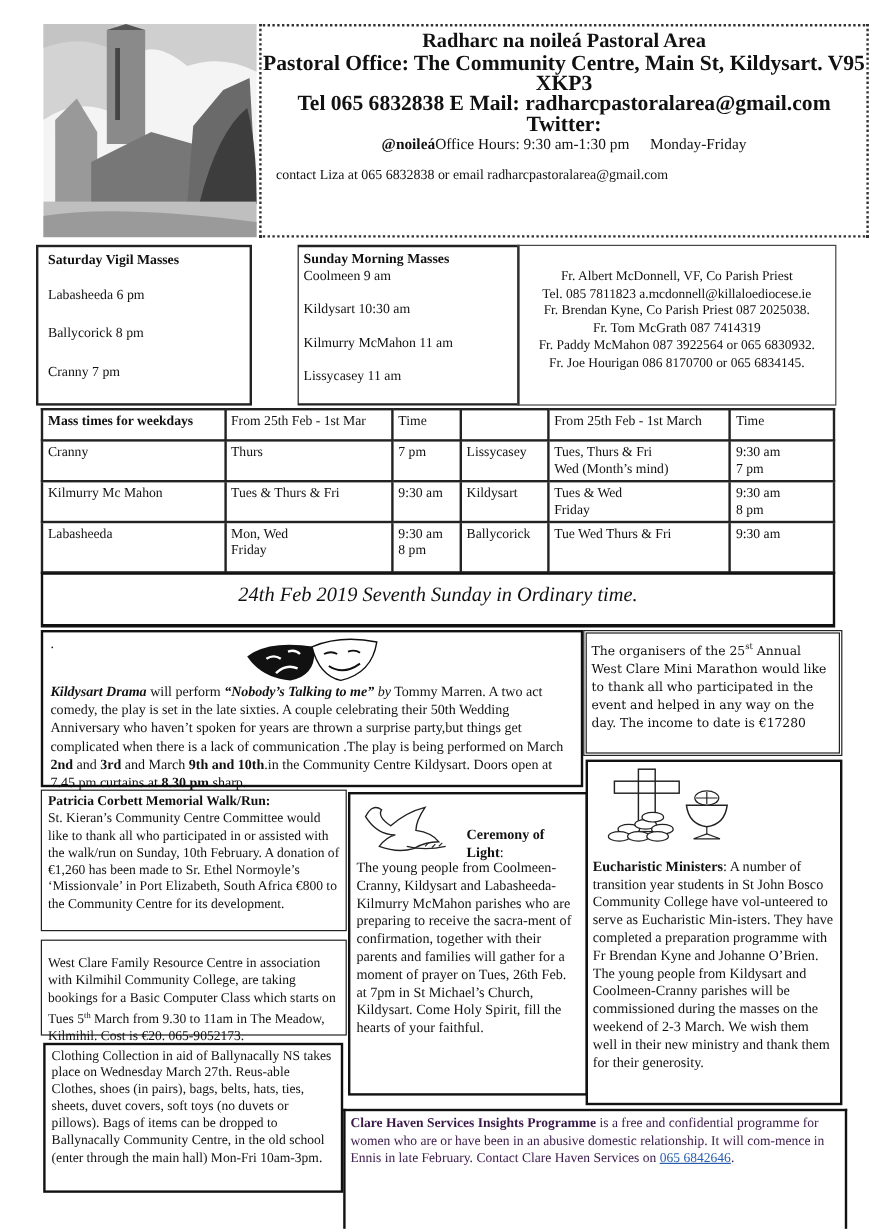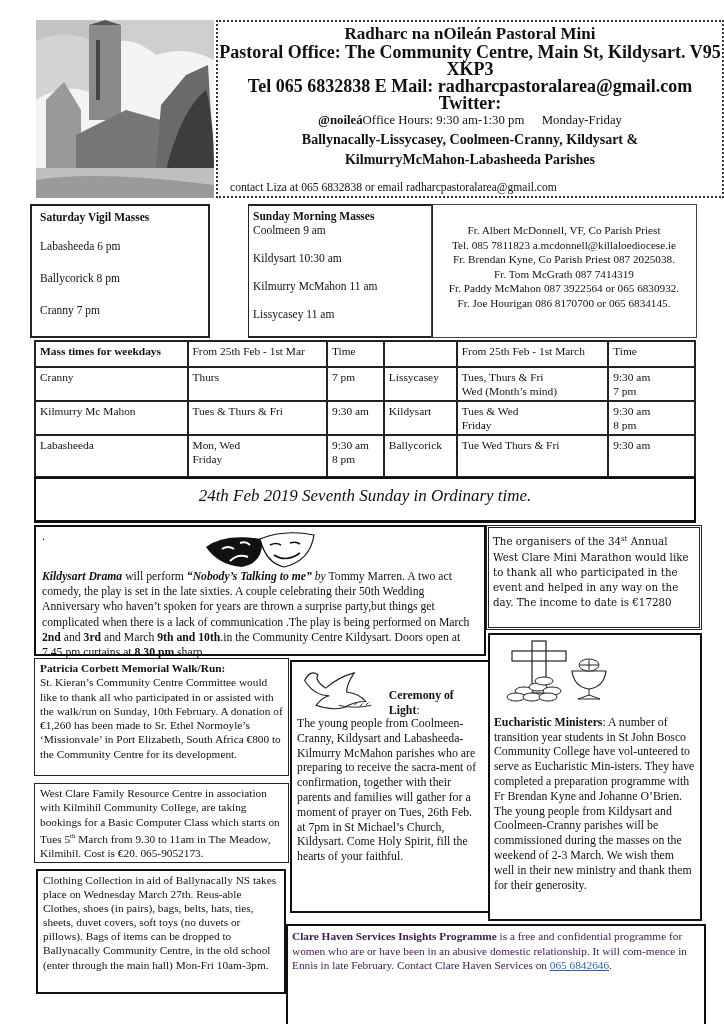--- a/index.html
+++ b/index.html
@@ -37,21 +37,21 @@
   
   #drama { left:34px; top:525px; width:452px; height:131px; border:2px solid #111; padding:2px 6px; font-size:11.7px; line-height:15.2px; }
   #masks { display:block; margin:0 auto; }
 
   
   #marathon { left:486px; top:525px; width:216px; height:105px; border:3px double #222; padding:4px 4px;
               font-family:"DejaVu Serif", serif; font-size:10.3px; line-height:15.2px; }
 
   
   #walk { left:34px; top:658px; width:255px; height:118px; border:1px solid #222; padding:2px 5px; font-size:11.3px; line-height:14.3px; }
-  #fam { left:34px; top:783px; width:255px; height:80px; border:1px solid #222; padding:2px 5px; font-size:11.3px; line-height:14.3px; }
+  #fam { left:34px; top:783px; width:255px; height:80px; border:1px solid #222; padding:12px 5px; font-size:11.3px; line-height:14.3px; }
 
   
   #cer { left:290px; top:660px; width:200px; height:253px; border:2px solid #111; border-left-width:2px; padding:2px 5px; font-size:11.8px; line-height:14.8px; }
   #cer-head { font-size:11.8px; }
 
   
   #euc { left:488px; top:633px; width:214px; height:288px; border:2px solid #111; padding:2px 4px; font-size:11.8px; line-height:14.8px; }
 
   
   #cloth { left:36px; top:869px; width:250px; height:125px; border:2px solid #111; padding:2px 5px; font-size:11.3px; line-height:14.1px; }
@@ -74,31 +74,27 @@
     <polygon points="10,150 10,80 28,62 45,90 45,150" fill="#999"></polygon>
     <polygon points="40,115 90,90 125,100 125,150 40,150" fill="#777"></polygon>
     <polygon points="120,150 125,85 150,55 172,45 178,150" fill="#6a6a6a"></polygon>
     <path d="M130 150 Q145 90 170 70 Q178 100 178 150Z" fill="#3d3d3d"></path>
     <rect x="0" y="148" width="178" height="30" fill="#bfbfbf"></rect>
     <path d="M0 160 Q60 150 178 165 L178 178 L0 178Z" fill="#9a9a9a"></path>
   </svg>
 </div>
 
 <div class="abs" id="headbox">
-  <div class="hl" id="h-title">Radharc na nOileán Pastoral Mini</div>
+  <div class="hl" id="h-title">Radharc na noileá Pastoral Area</div>
   <div class="hl" id="h-office">Pastoral Office: The Community Centre, Main St, Kildysart. V95 XKP3</div>
   <div class="hl" id="h-tel">Tel 065 6832838  E Mail: radharcpastoralarea@gmail.com  Twitter:</div>
   <div class="hl" id="h-hours">
     <span>@noileá</span><span class="plain">Office Hours:</span>
     <span class="plain" style="margin-left:0">9:30 am-1:30 pm</span>
     <span class="plain" style="margin-left:14px">Monday-Friday</span>
-  </div>
-  <div class="hl" id="h-parishes">
-    <div>Ballynacally-Lissycasey, Coolmeen-Cranny, Kildysart &amp;</div>
-    <div>KilmurryMcMahon-Labasheeda Parishes</div>
   </div>
   <div id="h-book">
     <div>contact Liza at  065 6832838 or email radharcpastoralarea@gmail.com</div>
   </div>
 </div>
 
 <div class="abs" id="sat">
   <div class="bold">Saturday Vigil Masses</div>
   <div style="margin-top:17px">Labasheeda 6 pm</div>
   <div style="margin-top:20px">Ballycorick 8 pm</div>
@@ -186,21 +182,21 @@
       <path d="M56 10 Q80 0 110 6 Q106 32 80 38 Q62 34 56 10Z" fill="#fff" stroke="#111" stroke-width="1.2"></path>
       <path d="M66 16 Q72 13 77 16" stroke="#111" stroke-width="1.6" fill="none"></path>
       <path d="M86 14 Q92 12 96 15" stroke="#111" stroke-width="1.6" fill="none"></path>
       <path d="M70 26 Q82 34 96 24" stroke="#111" stroke-width="1.6" fill="none"></path>
     </svg>
   </div>
   <div><b><i>Kildysart Drama</i></b><span>  will perform  </span><b><i>“Nobody’s Talking to me”</i></b><i> by</i><span> Tommy Marren. A two act comedy, the play is set in the late sixties. A couple celebrating their 50th Wedding Anniversary who haven’t spoken for years are  thrown a surprise party,but things get complicated  when there is a lack of communication .The play is being performed on March </span><b>2nd</b><span> and </span><b>3rd</b><span> and March </span><b>9th and 10th</b><span>.in the Community Centre Kildysart. Doors open at 7.45 pm curtains at </span><b>8.30 pm</b><span>  sharp.</span></div>
 </div>
 
 <div class="abs" id="marathon">
-  <span>The organisers of the 34</span><sup style="font-size:7px">st</sup><span> Annual West Clare Mini Marathon would like to thank all who participated in the event and helped in any way on the day. The income to date is €17280</span>
+  <span>The organisers of the 25</span><sup style="font-size:7px">st</sup><span> Annual West Clare Mini Marathon would like to thank all who participated in the event and helped in any way on the day. The income to date is €17280</span>
 </div>
 
 <div class="abs" id="walk">
   <div class="bold">Patricia Corbett Memorial Walk/Run:</div>
   <div>St. Kieran’s Community Centre Committee would like to thank all who participated in or assisted with the walk/run on Sunday, 10th February.  A donation of €1,260 has been made to Sr. Ethel Normoyle’s ‘Missionvale’ in Port Elizabeth, South Africa  €800 to the Community Centre for its development.</div>
 </div>
 
 <div class="abs" id="fam">
   <span>West Clare Family Resource Centre in association with Kilmihil Community College, are taking bookings for a Basic Computer Class which starts on Tues 5</span><sup style="font-size:7px">th</sup><span> March from 9.30 to 11am in The Meadow, Kilmihil.   Cost is €20.  065-9052173.</span>
 </div>

